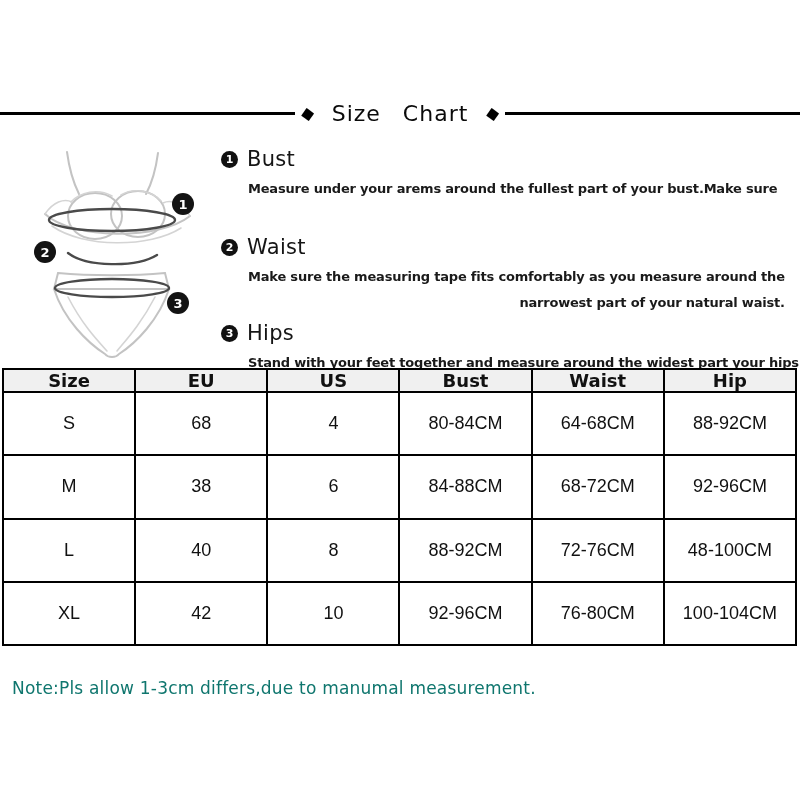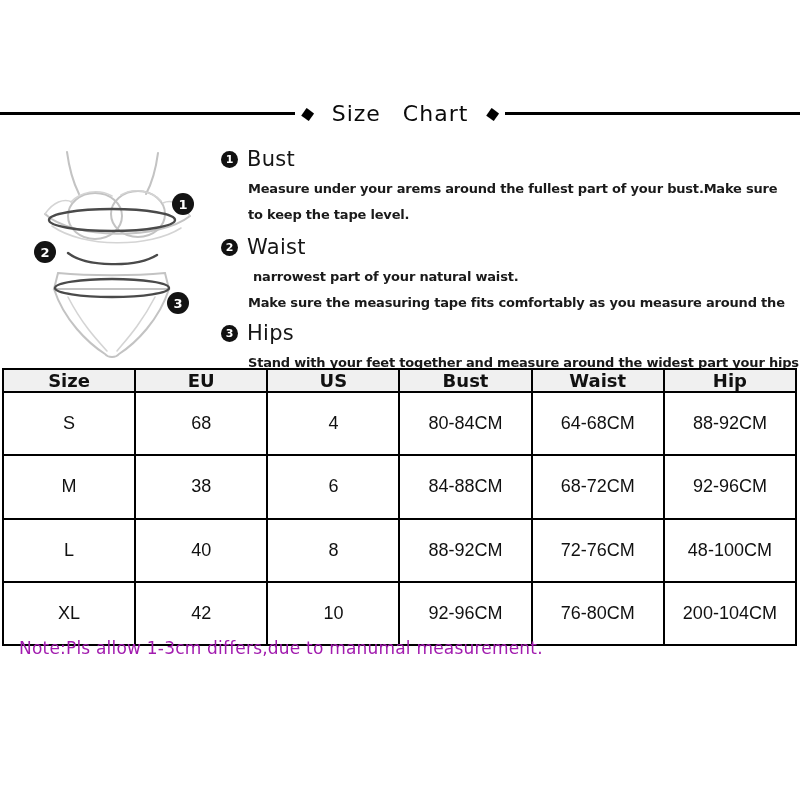--- a/index.html
+++ b/index.html
@@ -46,42 +46,42 @@
   .section-waist { top:235px; }
   .section-hips  { top:321px; }
   .section-head { display:flex; align-items:center; gap:9px; }
   .step-badge {
     width:17px; height:17px; border-radius:50%; background:#111;
     color:#fff; font-size:11px; font-weight:bold; flex:0 0 17px;
     display:flex; align-items:center; justify-content:center;
   }
   .section-title { font-size:21px; font-weight:500; color:#151515; letter-spacing:0.3px; }
   .section-body { margin:5px 0 0 27px; font-size:13px; font-weight:bold; color:#1a1a1a; }
-  .section-body .bodyline { white-space:nowrap; height:26px; line-height:26px; letter-spacing:-0.2px; }
+  .section-body .bodyline { white-space:nowrap; height:26px; line-height:26px; letter-spacing:-0.2px;text-align:right; }
   .indent2 { padding-left:5px; }
 
   
   .size-table {
     position:absolute; top:368px; left:2px; width:795px; height:278px;
     border-collapse:collapse; table-layout:fixed; text-align:center;
   }
   .size-table th, .size-table td { border:2px solid #000000; padding:0; }
   .size-table th {
     background:#f0f0f0; font-family:"DejaVu Sans", sans-serif;
     font-size:18px; font-weight:bold; color:#111;
   }
   .size-table td {
     background:#ffffff; font-family:"Liberation Sans", sans-serif;
     font-size:18px; font-weight:400; color:#111;
   }
 
   
   .note {
-    position:absolute; left:12px; top:638px; font-size:17px;
-    color:#a21caf; white-space:nowrap; letter-spacing:0.2px;margin-left:7px;
+    position:absolute; left:12px; top:678px; font-size:17px;
+    color:#0f766e; white-space:nowrap; letter-spacing:0.2px;
   }
 
   svg .garment { fill:none; stroke:#c3c3c3; stroke-width:2; stroke-linecap:round; }
   svg .garment-light { fill:none; stroke:#d4d4d4; stroke-width:1.6; stroke-linecap:round; }
   svg .measure { fill:none; stroke:#4a4a4a; stroke-width:2.4; stroke-linecap:round; }
 </style>
 </head>
 <body>
 
 <div class="canvas">
@@ -127,32 +127,31 @@
   <div class="diagram-badge badge-pos-2">2</div>
   <div class="diagram-badge badge-pos-3">3</div>
 
   <div class="section section-bust">
     <div class="section-head">
       <div class="step-badge">1</div>
       <div class="section-title">Bust</div>
     </div>
     <div class="section-body">
       <div class="bodyline">Measure under your arems around the fullest part of your bust.Make sure</div>
-      <div class="bodyline">to keep the tape level.</div>
     </div>
   </div>
 
   <div class="section section-waist">
     <div class="section-head">
       <div class="step-badge">2</div>
       <div class="section-title">Waist</div>
     </div>
     <div class="section-body">
+      <div class="bodyline">Make sure the measuring tape fits comfortably as you measure around the</div>
       <div class="bodyline indent2">narrowest part of your natural waist.</div>
-      <div class="bodyline">Make sure the measuring tape fits comfortably as you measure around the</div>
     </div>
   </div>
 
   <div class="section section-hips">
     <div class="section-head">
       <div class="step-badge">3</div>
       <div class="section-title">Hips</div>
     </div>
     <div class="section-body">
       <div class="bodyline">Stand with your feet together and measure around the widest part your hips.</div>
@@ -194,20 +193,20 @@
         <td>88-92CM</td>
         <td>72-76CM</td>
         <td>48-100CM</td>
       </tr>
       <tr>
         <td>XL</td>
         <td>42</td>
         <td>10</td>
         <td>92-96CM</td>
         <td>76-80CM</td>
-        <td>200-104CM</td>
+        <td>100-104CM</td>
       </tr>
     </tbody>
   </table>
 
   <div class="note">Note:Pls allow 1-3cm differs,due to manumal measurement.</div>
 
 </div>
 
 </body></html>

